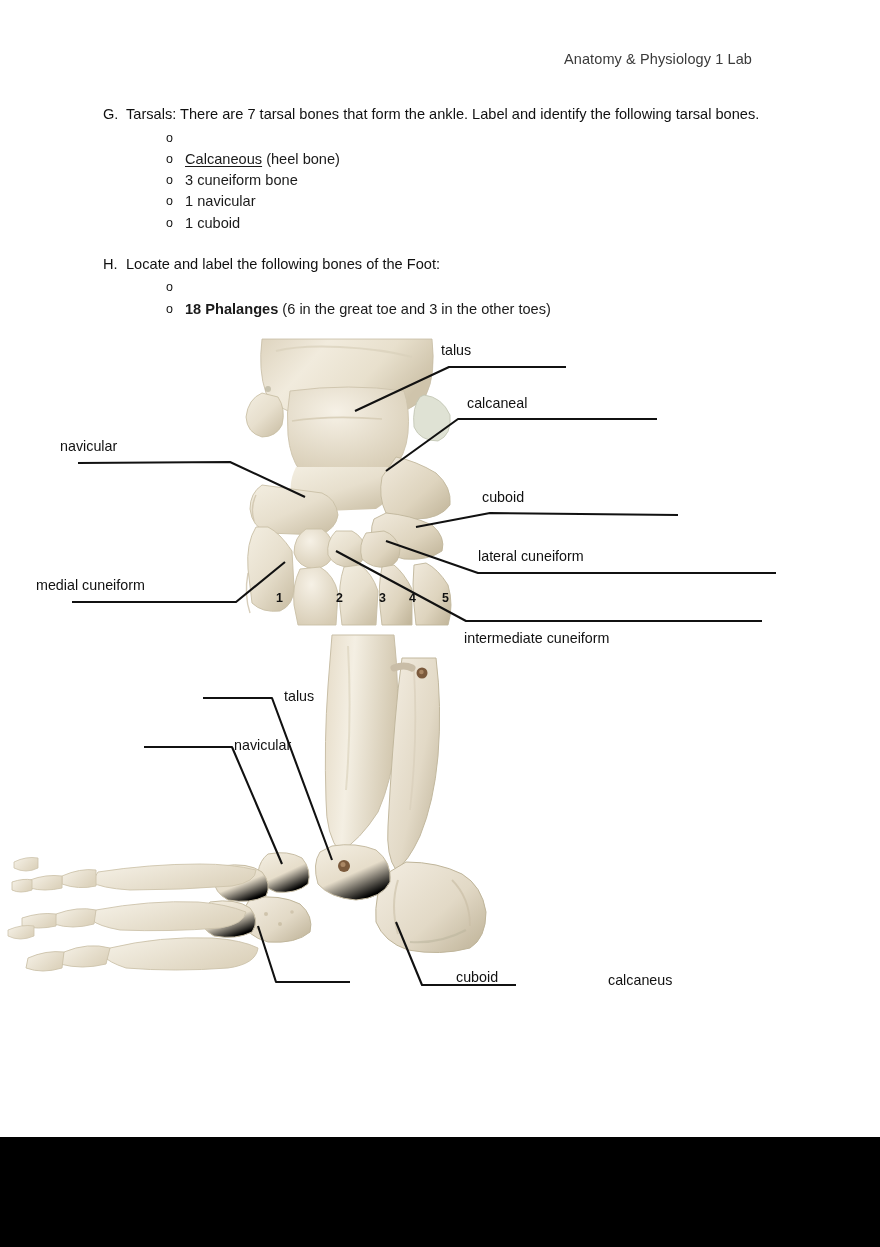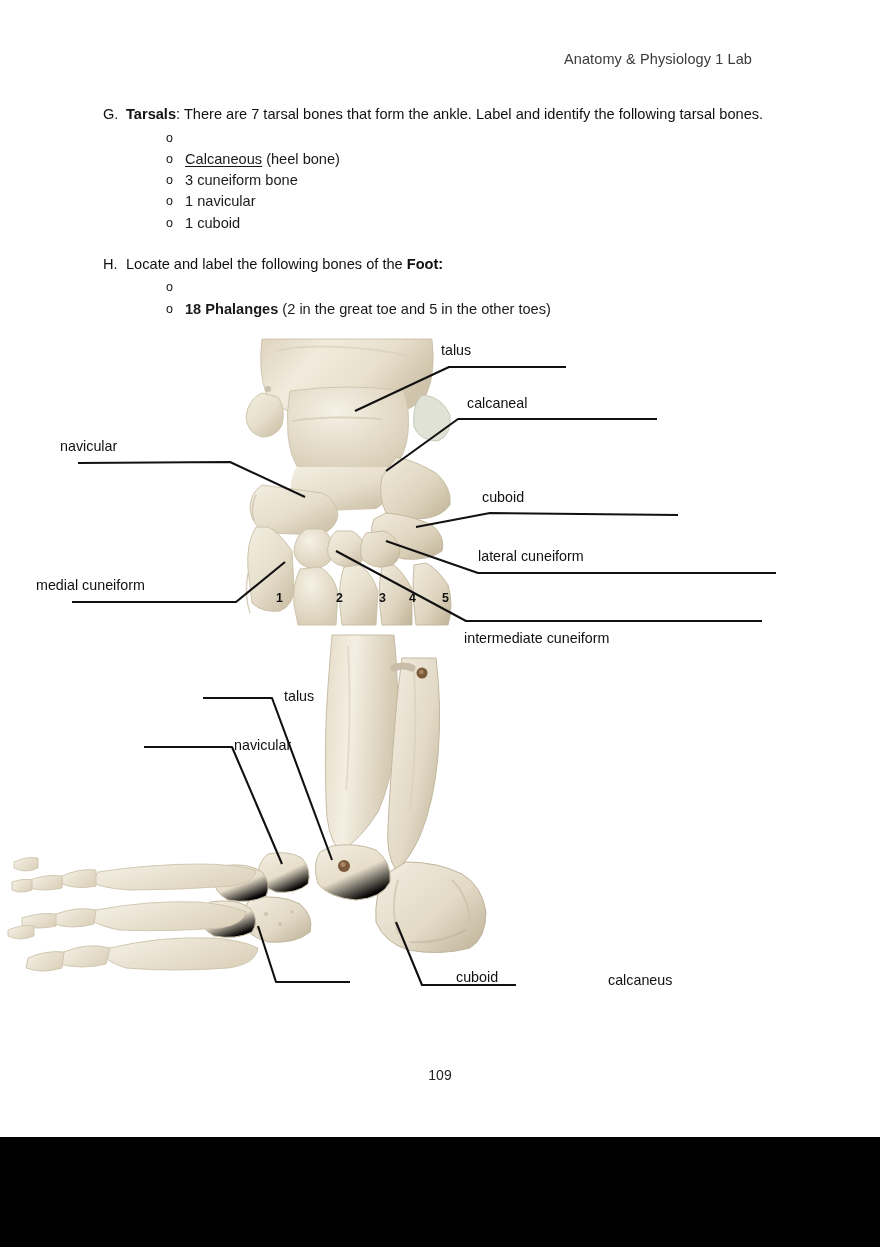--- a/index.html
+++ b/index.html
@@ -53,21 +53,21 @@
     font-size: 14.6px;
     line-height: 21.5px;
     color: #111;
   }
   .item-letter {
     width: 23px;
     flex: 0 0 23px;
     font-weight: normal;
   }
   .item-text { flex: 1 1 auto; }
-  .item-text b { font-weight: bold; }
+  .item-text b { font-weight: normal; }
   .sub-list { margin-top: 2px; }
   .sub-row {
     display: flex;
     align-items: flex-start;
     font-size: 14.6px;
     line-height: 21.3px;
     padding-left: 63px;
   }
   .bullet-o {
     width: 19px;
@@ -155,21 +155,21 @@
       <div class="item-row">
         <span class="item-letter">H.</span>
         <span class="item-text"><span>Locate and label the following bones of the </span><b>Foot:</b></span>
       </div>
       <div class="sub-list">
         <div class="sub-row">
           <span class="bullet-o">o</span>
         </div>
         <div class="sub-row">
           <span class="bullet-o">o</span>
-          <span><b>18 Phalanges</b><span> (2 in the great toe and 5 in the other toes)</span></span>
+          <span><b>18 Phalanges</b><span> (6 in the great toe and 3 in the other toes)</span></span>
         </div>
       </div>
     </div>
   </div>
 
   <div class="fig1 fig">
     <svg width="880" height="290" viewBox="0 0 880 290" xmlns="http://www.w3.org/2000/svg">
       <defs>
         <linearGradient id="b1" x1="0" y1="0" x2="1" y2="0.4">
           <stop offset="0%" stop-color="#ded4bf"></stop>
@@ -332,16 +332,15 @@
 
       <polyline points="516,355 422,355 396,292" fill="none" stroke="#111" stroke-width="2.1" stroke-linejoin="round"></polyline>
     </svg>
 
     <div class="lbl" style="left:284px; top:58px;">talus</div>
     <div class="lbl" style="left:234px; top:107px;">navicular</div>
     <div class="lbl" style="left:456px; top:339px;">cuboid</div>
     <div class="lbl" style="left:608px; top:342px;">calcaneus</div>
   </div>
 
-  <div class="page-num">109</div>
 </div>
 
 <div class="bottom-band"></div>
 
 </body></html>

